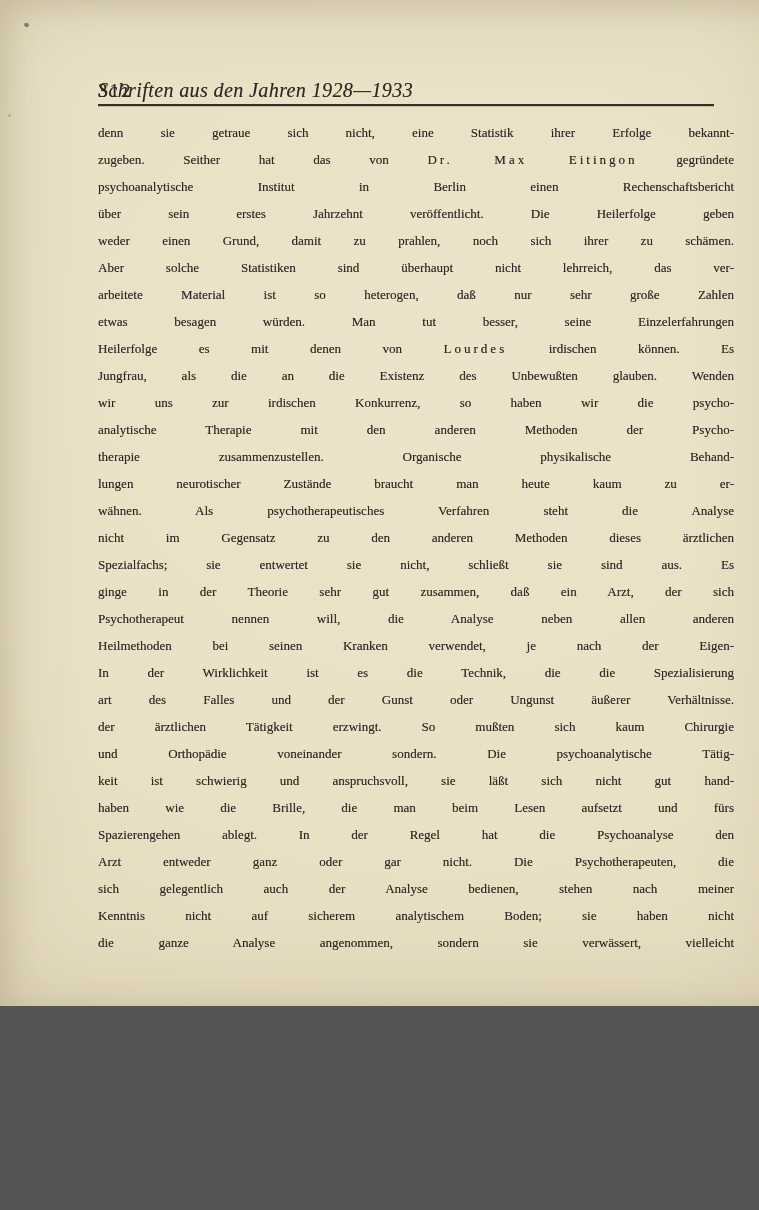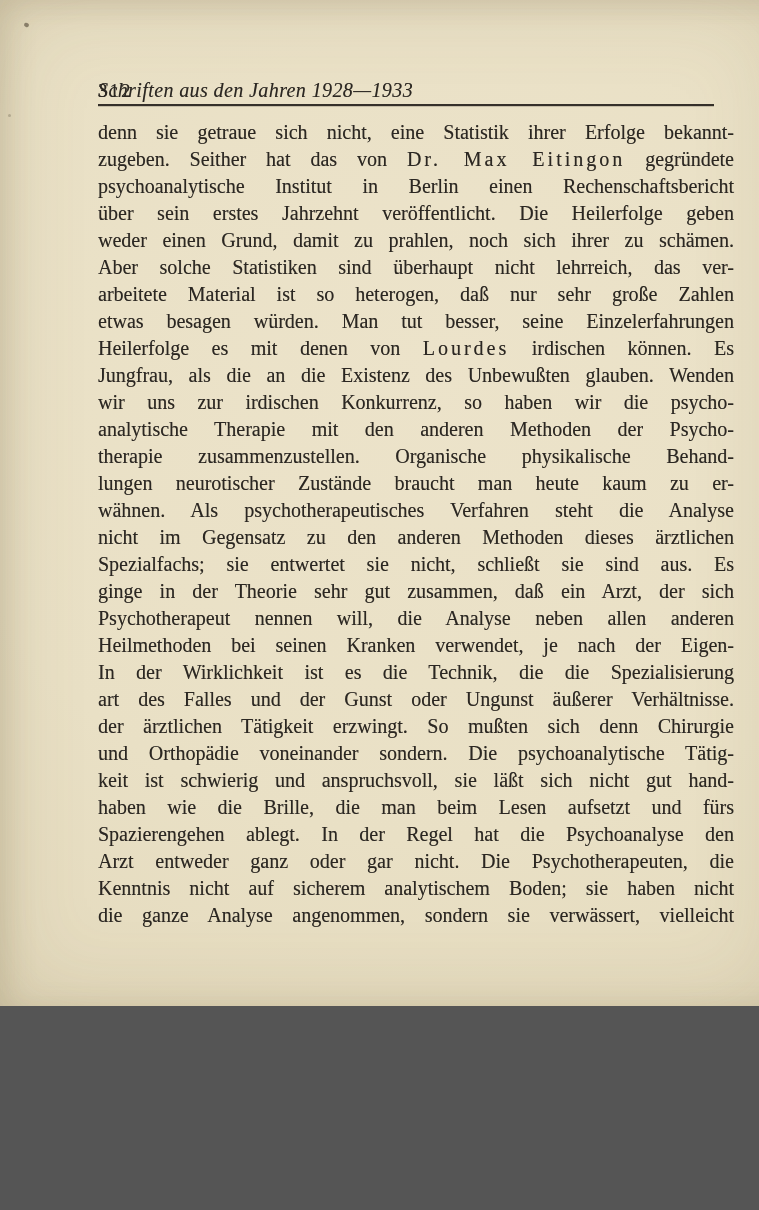--- a/index.html
+++ b/index.html
@@ -61,21 +61,21 @@
     width: 616px;
     height: 2px;
     background: #35302a;
     box-shadow: 0 0.5px 0.5px rgba(53,48,42,0.4);
   }
   .body-text {
     position: absolute;
     top: 119px;
     left: 98px;
     width: 636px;
-    font-size: 20px;
+    font-size: 13px;
     line-height: 27px;
     text-shadow: 0.2px 0.2px 0.4px rgba(40,36,30,0.42);
   }
   .line {
     text-align: justify;
     text-align-last: justify;
     text-justify: inter-word;
     height: 27px;
     overflow: visible;
     white-space: normal;
@@ -121,26 +121,27 @@
       <div class="line"><span>therapie zusammenzustellen. Organische physikalische Behand-</span></div>
       <div class="line"><span>lungen neurotischer Zustände braucht man heute kaum zu er-</span></div>
       <div class="line"><span>wähnen. Als psychotherapeutisches Verfahren steht die Analyse</span></div>
       <div class="line"><span>nicht im Gegensatz zu den anderen Methoden dieses ärztlichen</span></div>
       <div class="line"><span>Spezialfachs; sie entwertet sie nicht, schließt sie sind aus. Es</span></div>
       <div class="line"><span>ginge in der Theorie sehr gut zusammen, daß ein Arzt, der sich</span></div>
       <div class="line"><span>Psychotherapeut nennen will, die Analyse neben allen anderen</span></div>
       <div class="line"><span>Heilmethoden bei seinen Kranken verwendet, je nach der Eigen-</span></div>
       <div class="line"><span>In der Wirklichkeit ist es die Technik, die die Spezialisierung</span></div>
       <div class="line"><span>art des Falles und der Gunst oder Ungunst äußerer Verhältnisse.</span></div>
-      <div class="line"><span>der ärztlichen Tätigkeit erzwingt. So mußten sich denn Chirurgie</span></div>
+      <div class="line"><span>der ärztlichen Tätigkeit erzwingt. So mußten sich kaum Chirurgie</span></div>
       <div class="line"><span>und Orthopädie voneinander sondern. Die psychoanalytische Tätig-</span></div>
       <div class="line"><span>keit ist schwierig und anspruchsvoll, sie läßt sich nicht gut hand-</span></div>
       <div class="line"><span>haben wie die Brille, die man beim Lesen aufsetzt und fürs</span></div>
       <div class="line"><span>Spazierengehen ablegt. In der Regel hat die Psychoanalyse den</span></div>
       <div class="line"><span>Arzt entweder ganz oder gar nicht. Die Psychotherapeuten, die</span></div>
+      <div class="line"><span>sich gelegentlich auch der Analyse bedienen, stehen nach meiner</span></div>
       <div class="line"><span>Kenntnis nicht auf sicherem analytischem Boden; sie haben nicht</span></div>
       <div class="line"><span>die ganze Analyse angenommen, sondern sie verwässert, vielleicht</span></div>
     </div>
 
   <div class="speck speck-1"></div>
   <div class="speck speck-2"></div>
   <div class="speck speck-3"></div>
 
 </div>
 

